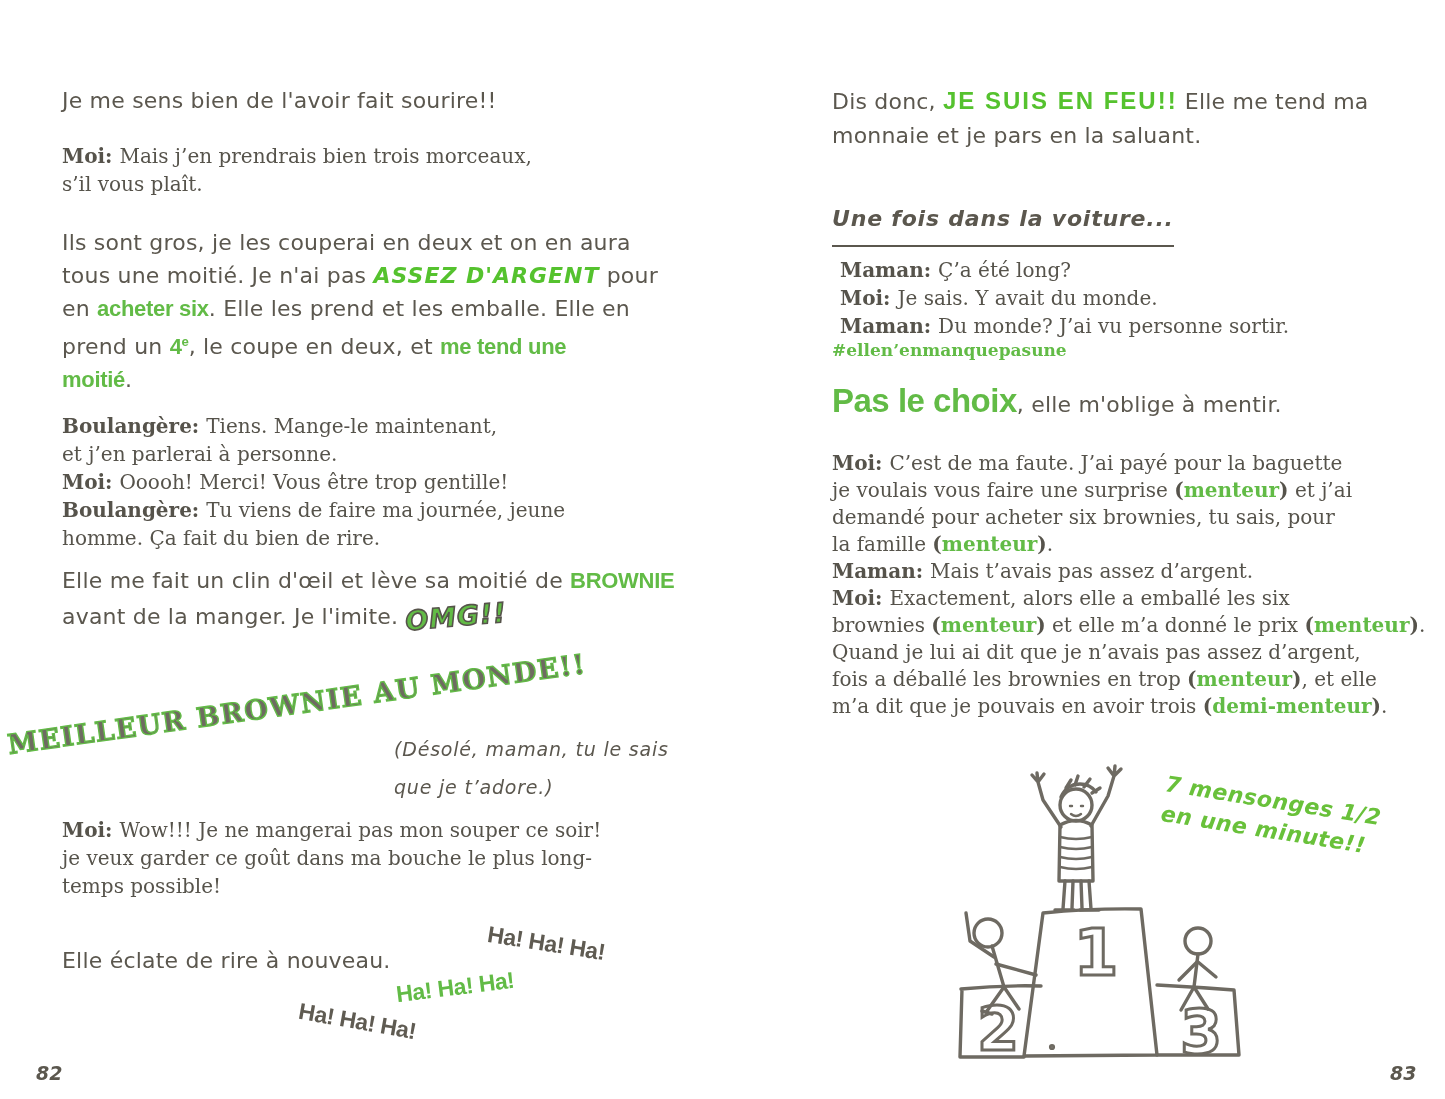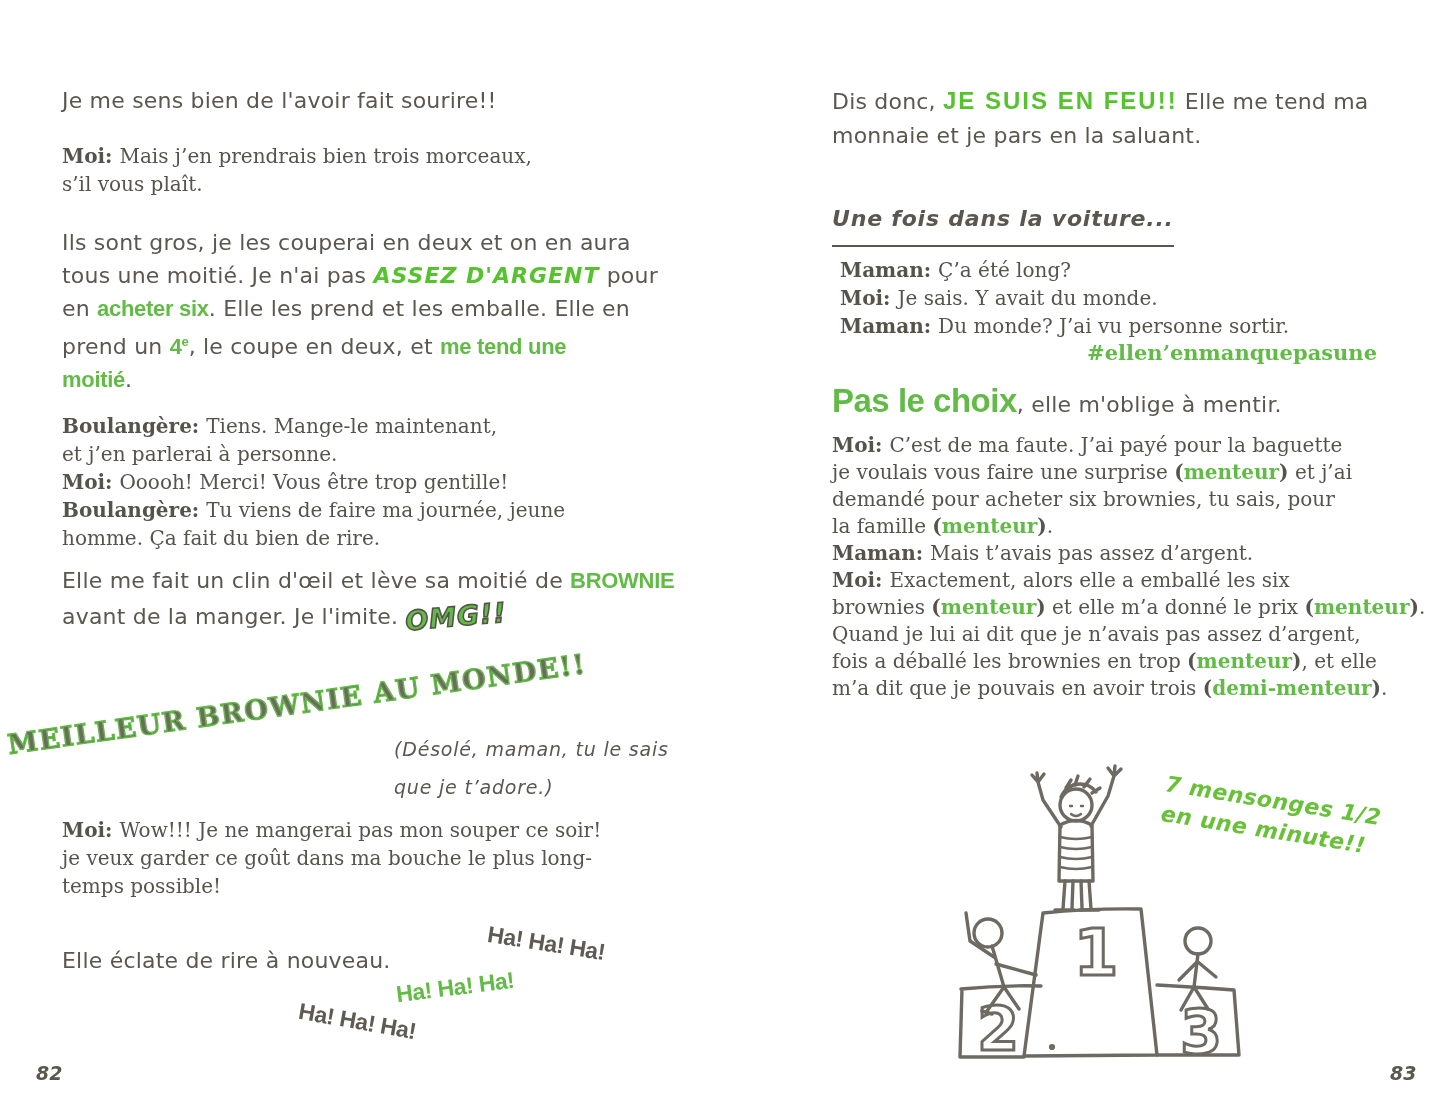--- a/index.html
+++ b/index.html
@@ -41,22 +41,22 @@
        font-size:27px;-webkit-text-stroke:1.6px var(--ink);
        transform:rotate(-5deg) translateY(2px);letter-spacing:1px;}
   .gbig{color:var(--green);font-weight:bold;font-family:"Liberation Sans",sans-serif;
         font-size:33px;letter-spacing:-.5px;}
   .stamp{font-family:"DejaVu Serif",serif;font-weight:bold;font-size:27px;
          letter-spacing:1.5px;color:#6e6a61;-webkit-text-stroke:1.4px var(--green);
          white-space:nowrap;}
   .ha{font-family:"Liberation Sans",sans-serif;font-weight:bold;font-size:23px;
       letter-spacing:-.5px;color:#5f5b52;white-space:nowrap;}
   .ha.green{color:var(--green);}
-  .hashtag{font-family:"DejaVu Serif",serif;font-weight:bold;font-size:21px;
-           color:var(--green);text-align:right;width:545px;}
+  .hashtag{font-family:"DejaVu Serif",serif;font-weight:bold;font-size:17px;
+           color:var(--green);text-align:left;width:545px;}
   .heading-underline{display:inline-block;border-bottom:2px solid var(--hand-ink);
            padding-bottom:7px;font-size:22px;font-weight:bold;}
   .pagenum{font-family:"DejaVu Sans",sans-serif;font-style:italic;font-weight:bold;
            font-size:19px;color:var(--hand-ink);}
   .note{color:#69c13a;font-weight:bold;font-style:italic;font-size:22px;
         line-height:30px;letter-spacing:.5px;white-space:nowrap;}
   svg .stroke{fill:none;stroke:var(--draw-ink);stroke-width:3.4;
         stroke-linecap:round;stroke-linejoin:round;}
   svg .digit{fill:none;stroke:var(--draw-ink);stroke-width:3;
         font-family:"DejaVu Sans",sans-serif;font-weight:bold;text-anchor:middle;}
@@ -128,21 +128,21 @@
   <div class="abs slab" style="left:832px;top:256px;margin-left:8px;">
       <div class="line"><span class="b">Maman: </span><span>Ç’a été long?</span></div>
       <div class="line"><span class="b">Moi: </span><span>Je sais. Y avait du monde.</span></div>
       <div class="line"><span class="b">Maman: </span><span>Du monde? J’ai vu personne sortir.</span></div>
     </div>
 
   <div class="abs hashtag" style="left:832px;top:340px;">#ellen’enmanquepasune</div>
 
   <div class="abs hand line" style="left:832px;top:384px;"><span class="gbig">Pas le choix</span><span class="hand">, elle m'oblige à mentir.</span></div>
 
-  <div class="abs slab" style="left:832px;top:432px;line-height:27px;">
+  <div class="abs slab" style="left:832px;top:450px;line-height:27px;">
       <div class="line"><span class="b">Moi: </span><span>C’est de ma faute. J’ai payé pour la baguette</span></div>
       <div class="line"><span>je voulais vous faire une surprise </span><span class="pb">(</span><span class="mg">menteur</span><span class="pb">)</span><span> et j’ai</span></div>
       <div class="line">demandé pour acheter six brownies, tu sais, pour</div>
       <div class="line"><span>la famille </span><span class="pb">(</span><span class="mg">menteur</span><span class="pb">)</span><span>.</span></div>
       <div class="line"><span class="b">Maman: </span><span>Mais t’avais pas assez d’argent.</span></div>
       <div class="line"><span class="b">Moi: </span><span>Exactement, alors elle a emballé les six</span></div>
       <div class="line"><span>brownies </span><span class="pb">(</span><span class="mg">menteur</span><span class="pb">)</span><span> et elle m’a donné le prix </span><span class="pb">(</span><span class="mg">menteur</span><span class="pb">)</span><span>.</span></div>
       <div class="line">Quand je lui ai dit que je n’avais pas assez d’argent,</div>
       <div class="line"><span>fois a déballé les brownies en trop </span><span class="pb">(</span><span class="mg">menteur</span><span class="pb">)</span><span>, et elle</span></div>
       <div class="line"><span>m’a dit que je pouvais en avoir trois </span><span class="pb">(</span><span class="mg">demi-menteur</span><span class="pb">)</span><span>.</span></div>

